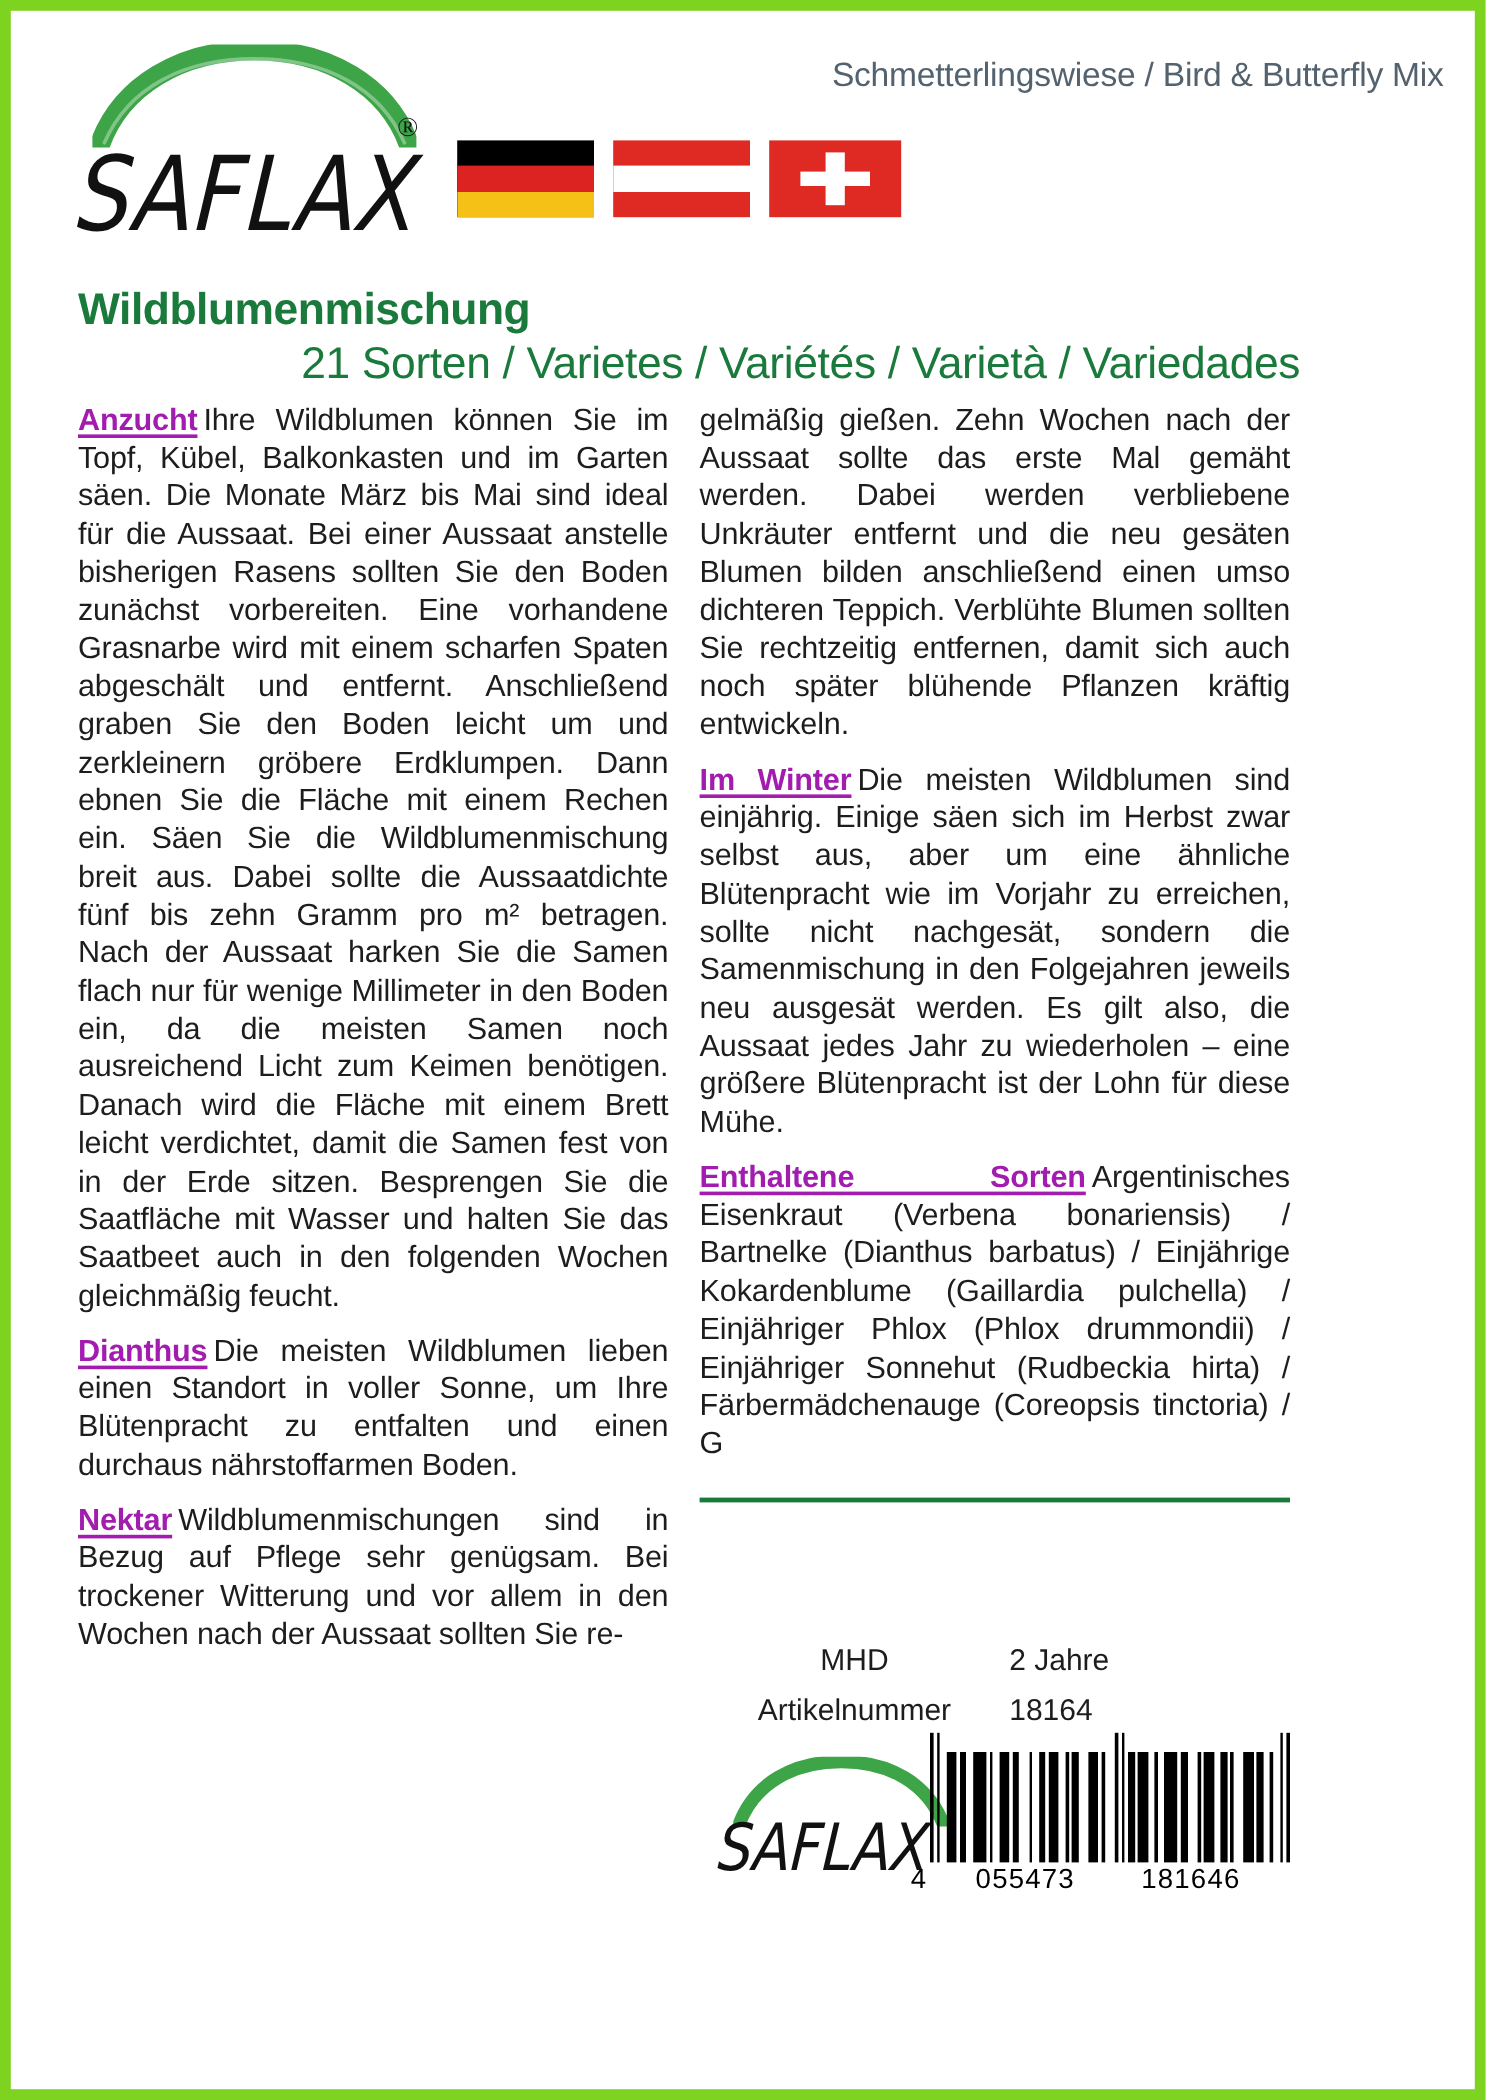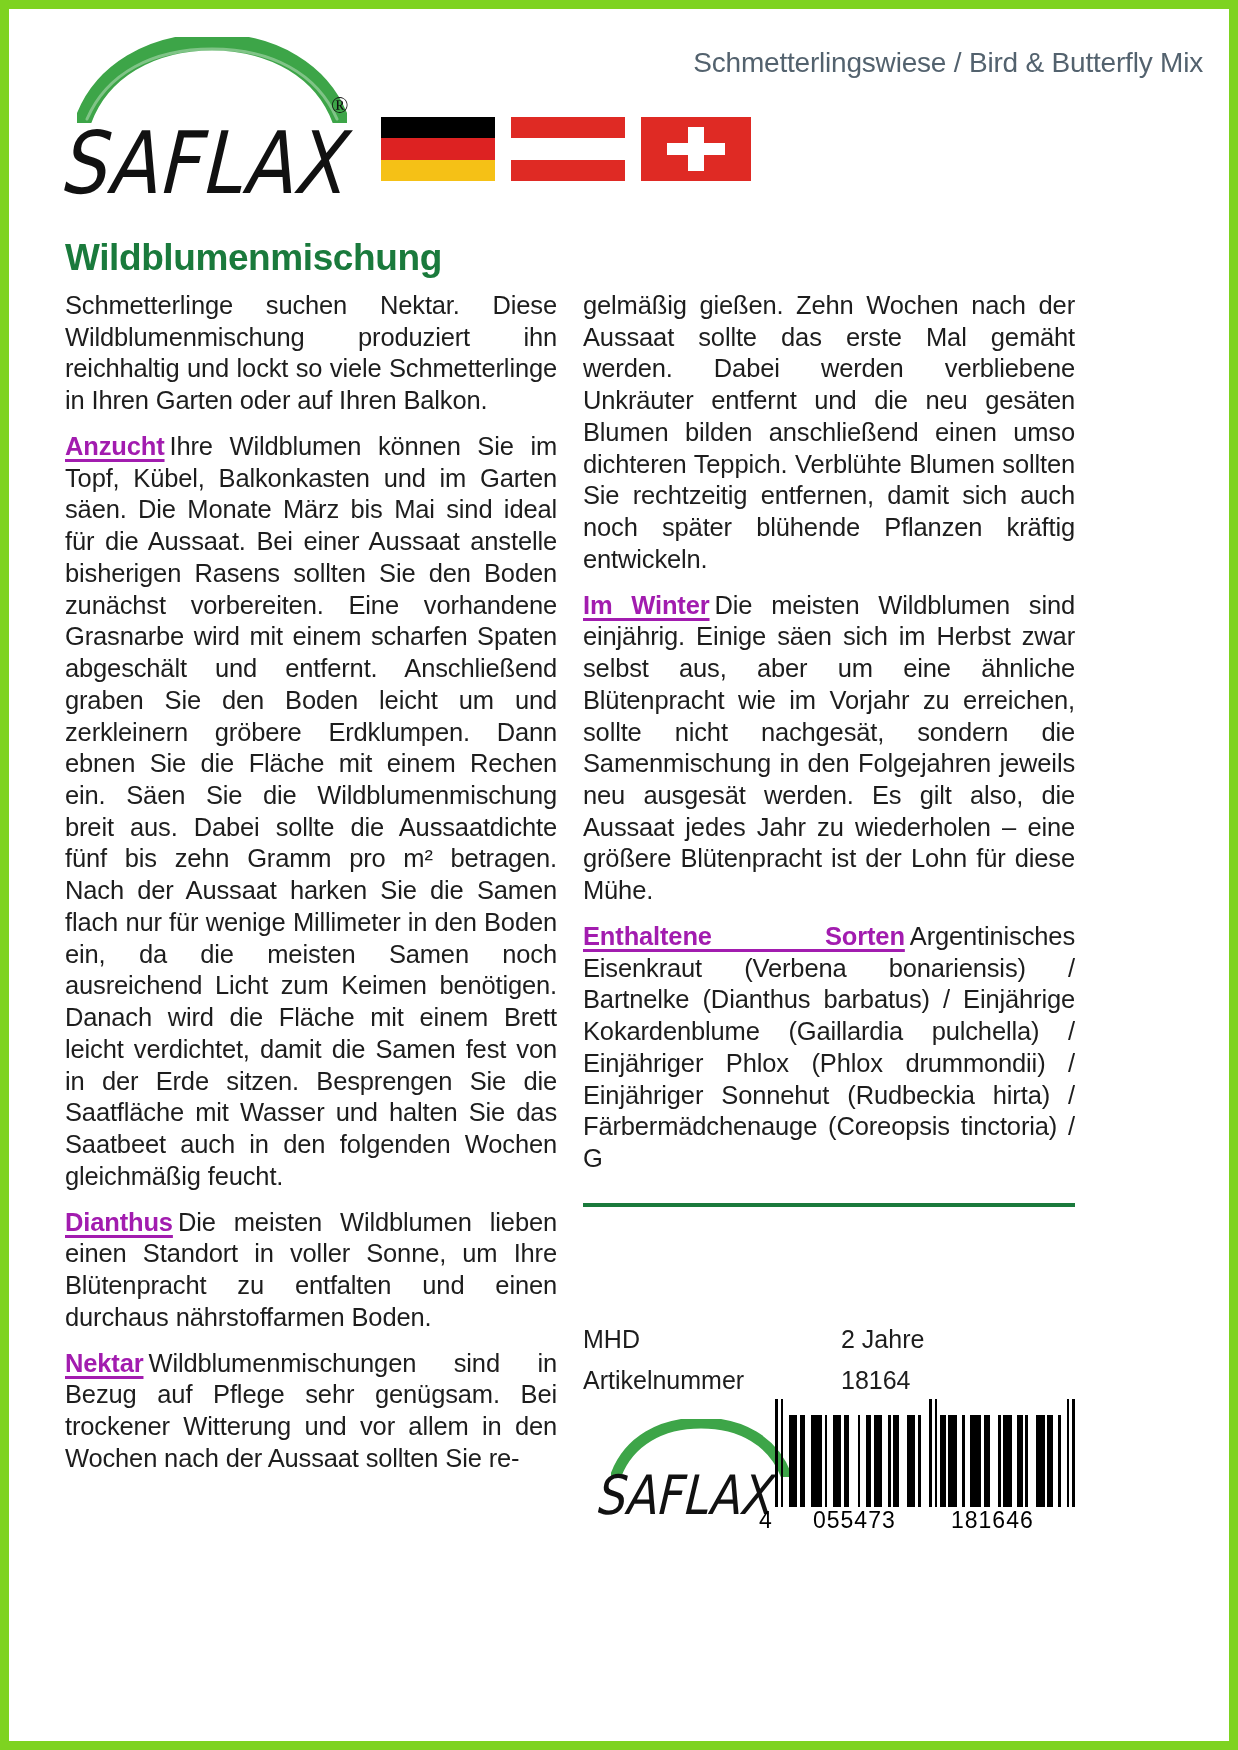--- a/index.html
+++ b/index.html
@@ -172,20 +172,21 @@
 
   .meta {
     margin-top: 118px;
     font-size: 25px;
     color: #1d1d1d;
   }
 
   .meta-row {
     display: flex;
     margin-bottom: 12px;
+    text-align: center;
   }
 
   .meta-label { width: 258px; }
   .meta-value { }
 
   .footer-area {
     position: relative;
     margin-top: 18px;
     height: 190px;
   }
@@ -283,29 +284,27 @@
         <div class="cross-v"></div>
           <div class="cross-h"></div>
       </div>
     </div>
 
     <div class="header-caption">Schmetterlingswiese / Bird &amp; Butterfly Mix</div>
   </div>
 
   <div class="title-block">
     <div class="main-title">Wildblumenmischung</div>
+    <div class="sub-title">21 Sorten / Varietes / Variétés / Varietà / Variedades</div>
   </div>
 
   <div class="columns">
 
     <div class="col">
 
-      <p>
-        <span>Schmetterlinge suchen Nektar. Diese Wildblumenmischung produziert ihn reichhaltig und lockt so viele Schmetterlinge in Ihren Garten oder auf Ihren Balkon.</span>
-      </p>
 
       <p>
         <span class="sec-head">Anzucht</span><span>Ihre Wildblumen können Sie im Topf, Kübel, Balkonkasten und im Garten säen. Die Monate März bis Mai sind ideal für die Aussaat. Bei einer Aussaat anstelle bisherigen Rasens sollten Sie den Boden zunächst vorbereiten. Eine vorhandene Grasnarbe wird mit einem scharfen Spaten abgeschält und entfernt. Anschließend graben Sie den Boden leicht um und zerkleinern gröbere Erdklumpen. Dann ebnen Sie die Fläche mit einem Rechen ein. Säen Sie die Wildblumenmischung breit aus. Dabei sollte die Aussaatdichte fünf bis zehn Gramm pro m² betragen. Nach der Aussaat harken Sie die Samen flach nur für wenige Millimeter in den Boden ein, da die meisten Samen noch ausreichend Licht zum Keimen benötigen. Danach wird die Fläche mit einem Brett leicht verdichtet, damit die Samen fest von in der Erde sitzen. Besprengen Sie die Saatfläche mit Wasser und halten Sie das Saatbeet auch in den folgenden Wochen gleichmäßig feucht.</span>
       </p>
 
       <p>
         <span class="sec-head">Dianthus</span><span>Die meisten Wildblumen lieben einen Standort in voller Sonne, um Ihre Blütenpracht zu entfalten und einen durchaus nährstoffarmen Boden.</span>
       </p>
 
       <p>

